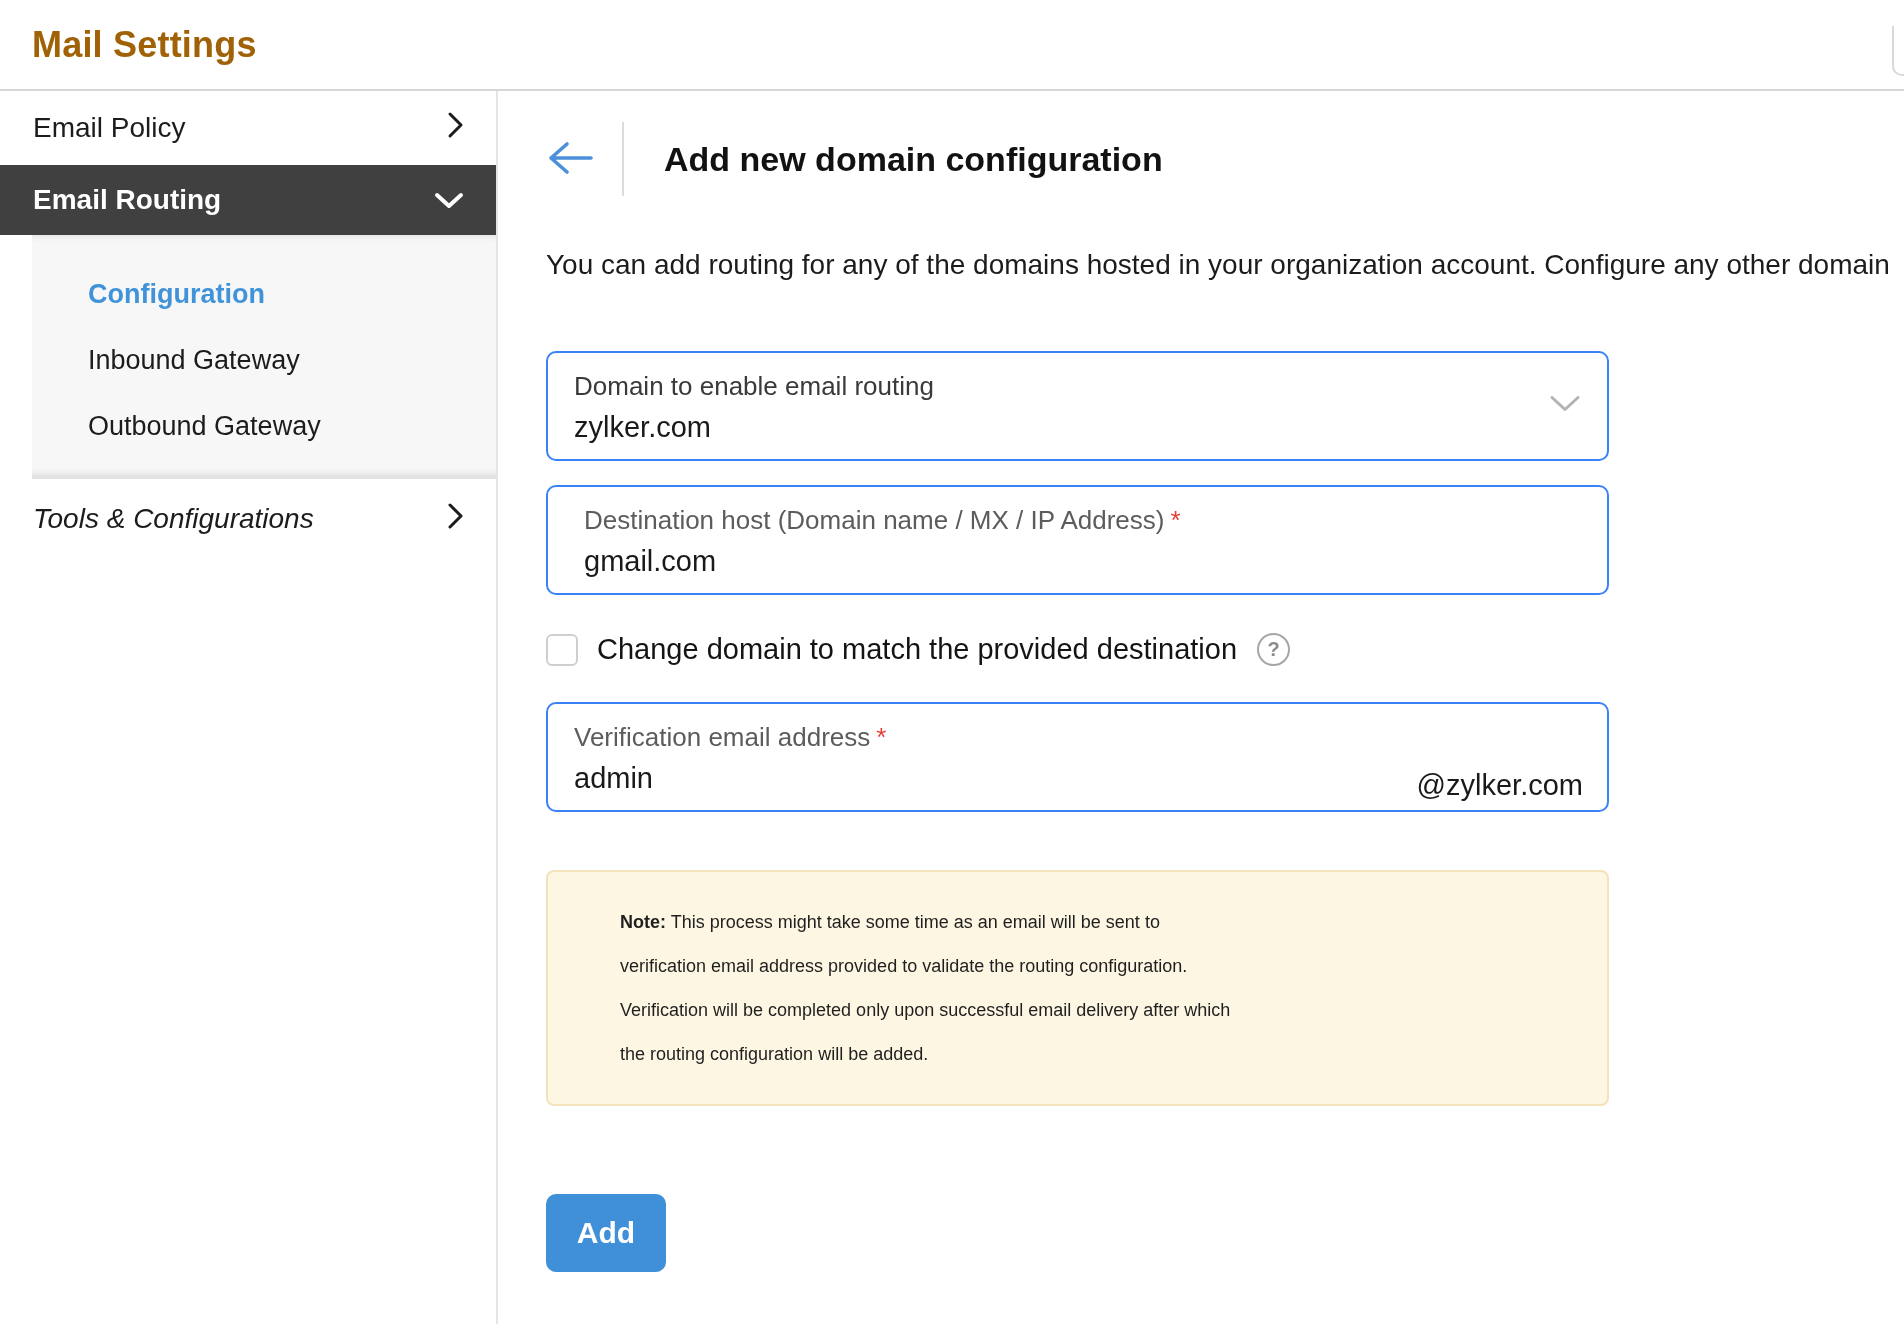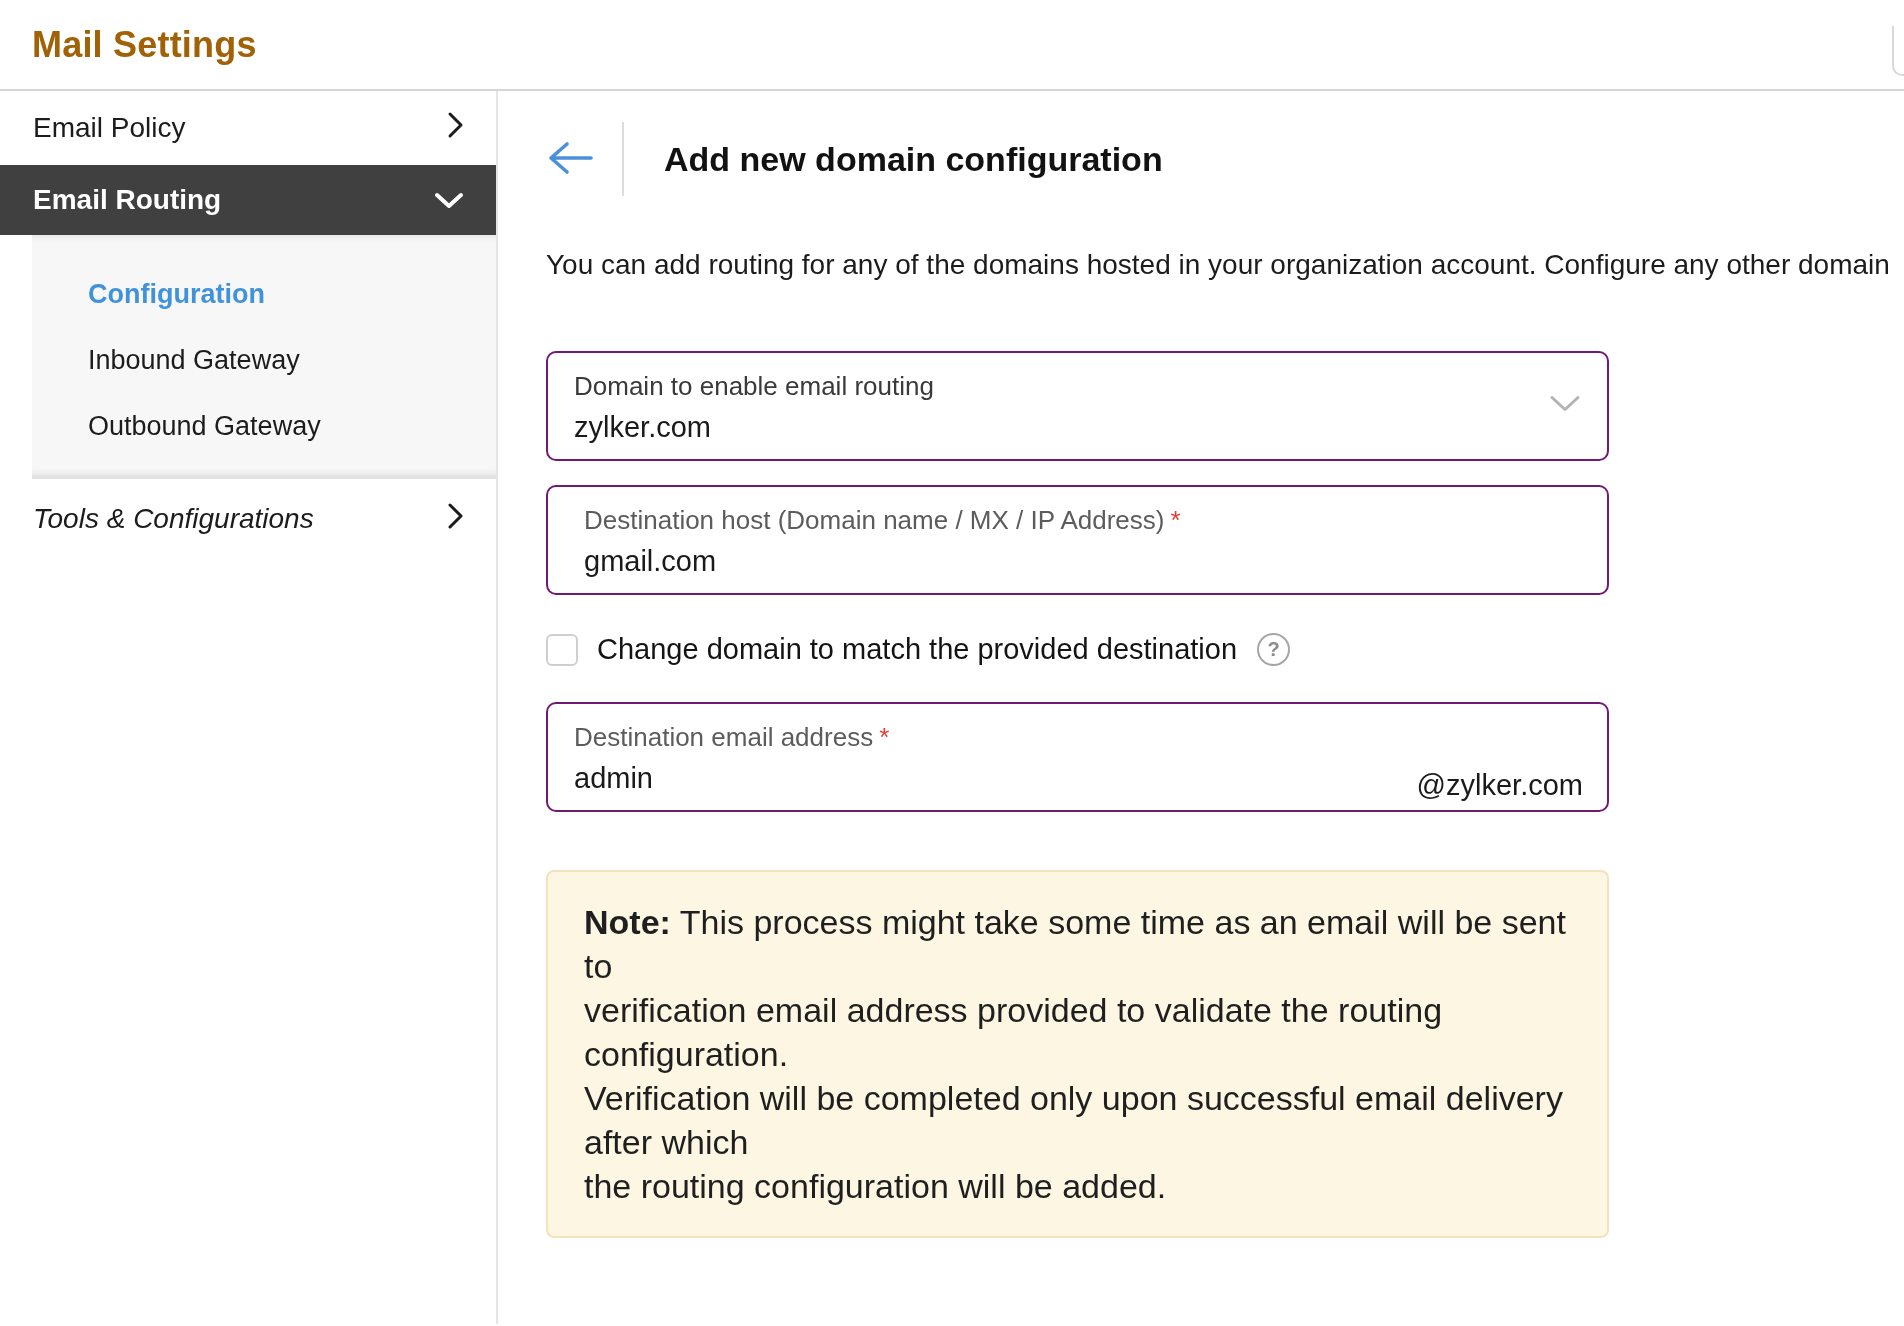--- a/index.html
+++ b/index.html
@@ -33,42 +33,42 @@
 
   
   .main { flex:1; padding-left:48px; overflow:hidden; position:relative; }
   .title-row { margin-top:30px; height:76px; display:flex; align-items:center; }
   .back-btn { width:50px; height:40px; display:flex; align-items:center; cursor:pointer; background:none; border:none; }
   .vdivider { width:2px; height:74px; background:#dcdcdc; margin-left:26px; }
   .page-title { margin-left:40px; font-size:34px; font-weight:700; color:#121212; }
 
   .description { margin-top:50px; font-size:28px; line-height:36px; color:#1c1c1c; white-space:nowrap; }
 
-  .field { width:1063px; border:2px solid #701a75; border-radius:10px; background:#fff;
+  .field { width:1063px; border:2px solid #3b82f6; border-radius:10px; background:#fff;
            padding:18px 26px 16px; position:relative; }
   .field-domain { margin-top:68px; }
   .field-dest   { margin-top:24px;padding-left:36px; }
   .field-verify { margin-top:36px; }
   .flabel { font-size:26px; line-height:30px; color:#5c5c5c; }
   .field-domain .flabel { color:#3a3a3a; }
   .req { color:#e43f35; margin-left:6px; font-size:26px; }
   .fvalue { font-size:29px; line-height:32px; color:#1a1a1a; margin-top:10px; }
   .dd-chevron { position:absolute; right:26px; top:50%; transform:translateY(-50%); cursor:pointer; }
   .suffix { position:absolute; right:24px; bottom:8px; font-size:29px; color:#1a1a1a; }
 
   .checkbox-row { margin-top:38px; display:flex; align-items:center; }
   .checkbox { width:32px; height:32px; border:2px solid #cfcfcf; border-radius:6px; background:#fff; cursor:pointer; flex:0 0 32px; }
   .cb-label { margin-left:19px; font-size:29px; color:#141414; }
   .help-icon { margin-left:20px; width:33px; height:33px; border:2px solid #a6a6a6; border-radius:50%;
                display:flex; align-items:center; justify-content:center; font-size:20px; font-weight:700;
                color:#8b8b8b; cursor:pointer; }
 
   .note-box { width:1063px; margin-top:58px; background:#fdf6e3; border:2px solid #f3e2bb;
               border-radius:8px; padding:28px 36px; }
-  .note-line { font-size:34px; line-height:44px; color:#1f1f1f; }
+  .note-line { font-size:18px; line-height:44px; color:#1f1f1f;margin-left:36px; }
   .note-line strong { font-weight:700; }
 
   .add-btn { margin-top:88px; width:120px; height:78px; border:none; border-radius:10px;
              background:#3f90d8; color:#fff; font-size:30px; font-weight:700; cursor:pointer;
              font-family:"Liberation Sans","DejaVu Sans",sans-serif; display:flex; align-items:center; justify-content:center; }
 </style>
 </head>
 <body>
 
 <header class="app-header">
@@ -157,21 +157,21 @@
     <div class="checkbox-row">
       <span class="checkbox"></span>
       <span class="cb-label">Change domain to match the provided destination</span>
       <span class="help-icon">
         <span>?</span>
       </span>
     </div>
 
     <div class="field field-verify">
       <div class="flabel">
-        <span>Destination email address</span><span class="req">*</span>
+        <span>Verification email address</span><span class="req">*</span>
       </div>
       <div class="fvalue">admin</div>
       <span class="suffix">@zylker.com</span>
     </div>
 
     <div class="note-box">
       <div class="note-line">
         <strong>Note:</strong>
         <span>This process might take some time as an email will be sent to</span>
       </div>

